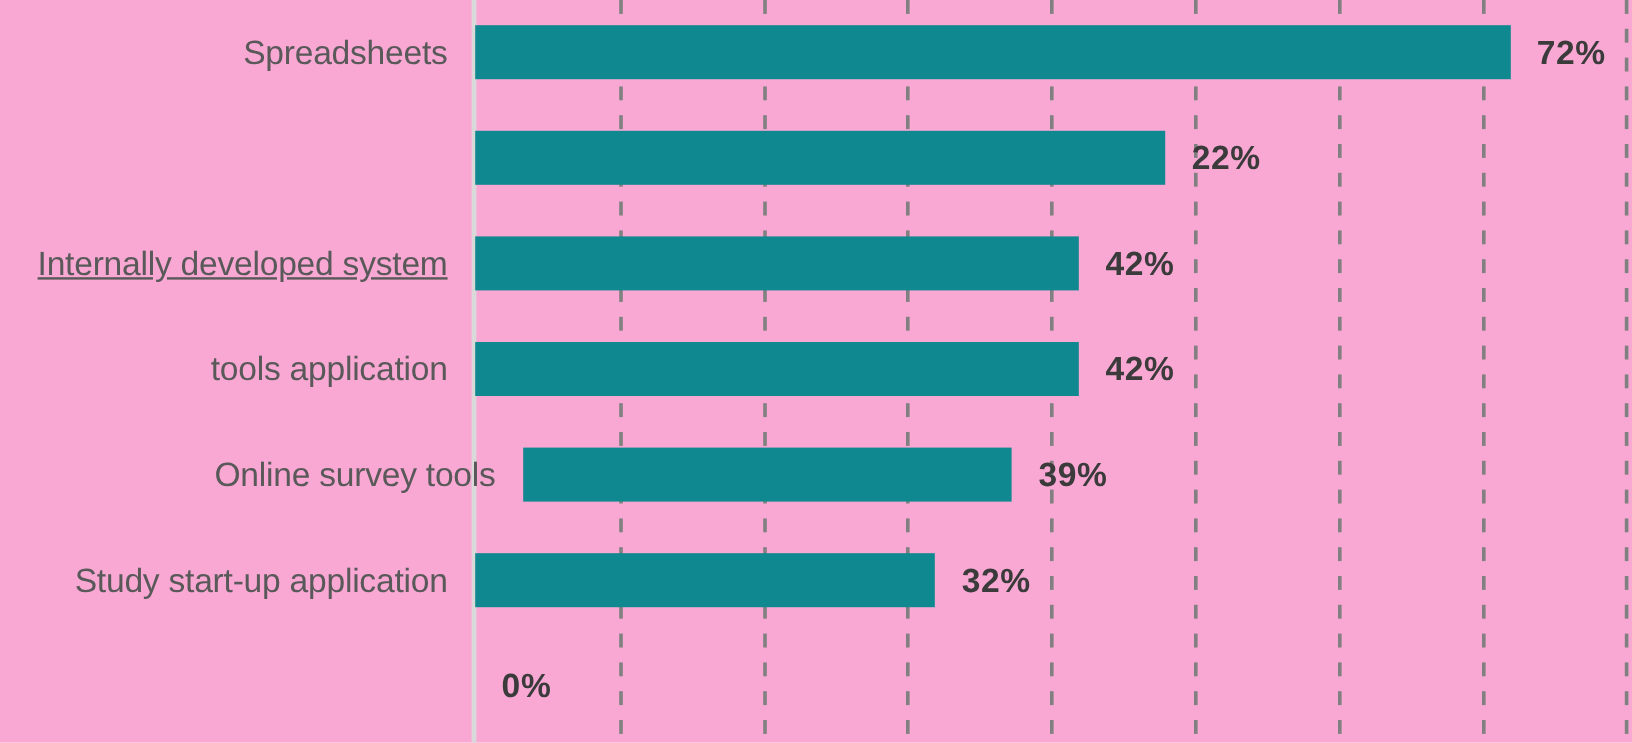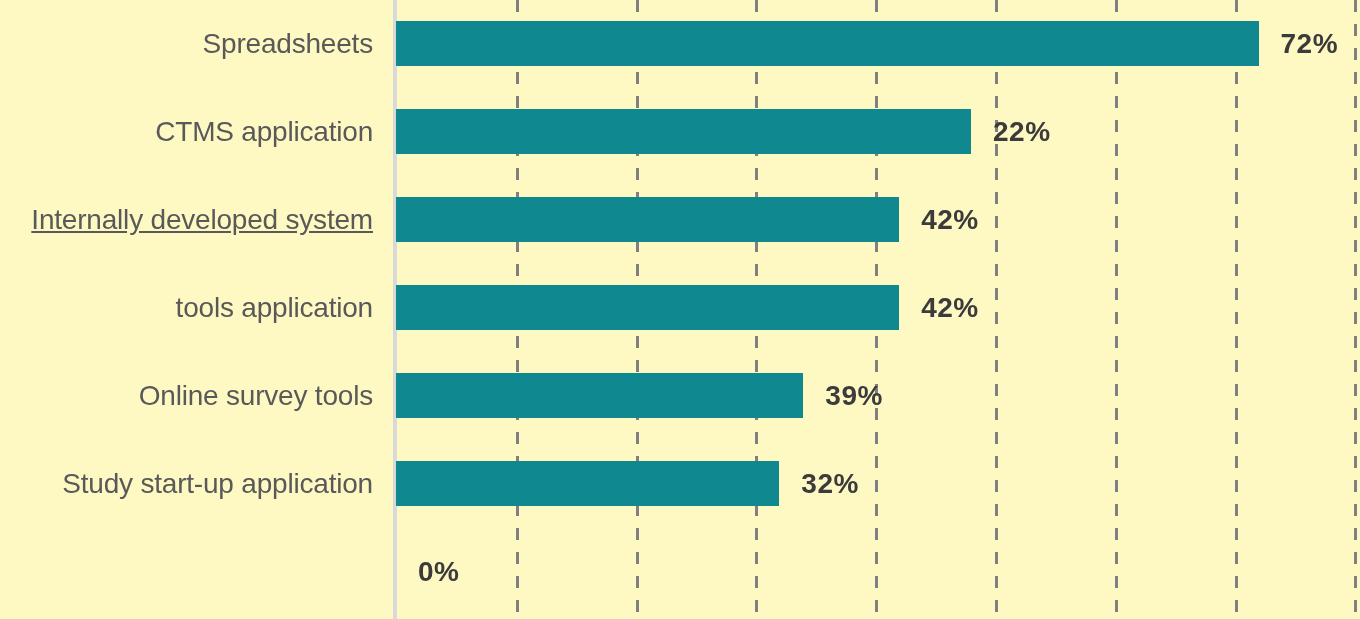--- a/index.html
+++ b/index.html
@@ -8,21 +8,21 @@
     background: #ffffff;
   }
   body {
     font-family: "Liberation Sans", sans-serif;
   }
 
   #chart-root {
     position: relative;
     width: 1360px;
     height: 619px;
-    background: #fef9c3;
+    background: #f9a8d4;
     overflow: hidden;
   }
 
   
   
   .plot-area {
     position: absolute;
     left: 396px;
     top: 0;
     right: 0;
@@ -131,35 +131,34 @@
 
   <div class="axis-line"></div>
 
   <div class="rows" id="rows">
       <div class="row" style="top: 0px;">
         <div class="cat-label" style="color: rgb(89, 89, 89);">Spreadsheets</div>
         <div class="bar" style="width: 862.56px; background: rgb(16, 136, 143);"></div>
         <div class="bar-value" style="left: 1280.56px; color: rgb(59, 59, 59);">72%</div>
       </div>
       <div class="row" style="top: 88px;">
-        <div class="cat-label" style="color: rgb(89, 89, 89);">CTMS application</div>
         <div class="bar" style="width: 575.04px; background: rgb(16, 136, 143);"></div>
         <div class="bar-value" style="left: 993.04px; color: rgb(59, 59, 59);">22%</div>
       </div>
       <div class="row" style="top: 176px;">
         <div class="cat-label" style="color: rgb(89, 89, 89); text-decoration: underline;">Internally developed system</div>
         <div class="bar" style="width: 503.16px; background: rgb(16, 136, 143);"></div>
         <div class="bar-value" style="left: 921.16px; color: rgb(59, 59, 59);">42%</div>
       </div>
       <div class="row" style="top: 264px;">
         <div class="cat-label" style="color: rgb(89, 89, 89);">tools application</div>
         <div class="bar" style="width: 503.16px; background: rgb(16, 136, 143);"></div>
         <div class="bar-value" style="left: 921.16px; color: rgb(59, 59, 59);">42%</div>
       </div>
-      <div class="row" style="top: 352px;">
+      <div class="row" style="top: 352px; margin-left: 40px;">
         <div class="cat-label" style="color: rgb(89, 89, 89);">Online survey tools</div>
         <div class="bar" style="width: 407.32px; background: rgb(16, 136, 143);"></div>
         <div class="bar-value" style="left: 825.32px; color: rgb(59, 59, 59);">39%</div>
       </div>
       <div class="row" style="top: 440px; padding-left: 24px;">
         <div class="cat-label" style="color: rgb(89, 89, 89);">Study start-up application</div>
         <div class="bar" style="width: 383.36px; background: rgb(16, 136, 143);"></div>
         <div class="bar-value" style="left: 801.36px; color: rgb(59, 59, 59);">32%</div>
       </div>
       <div class="row" style="top: 528px;">

